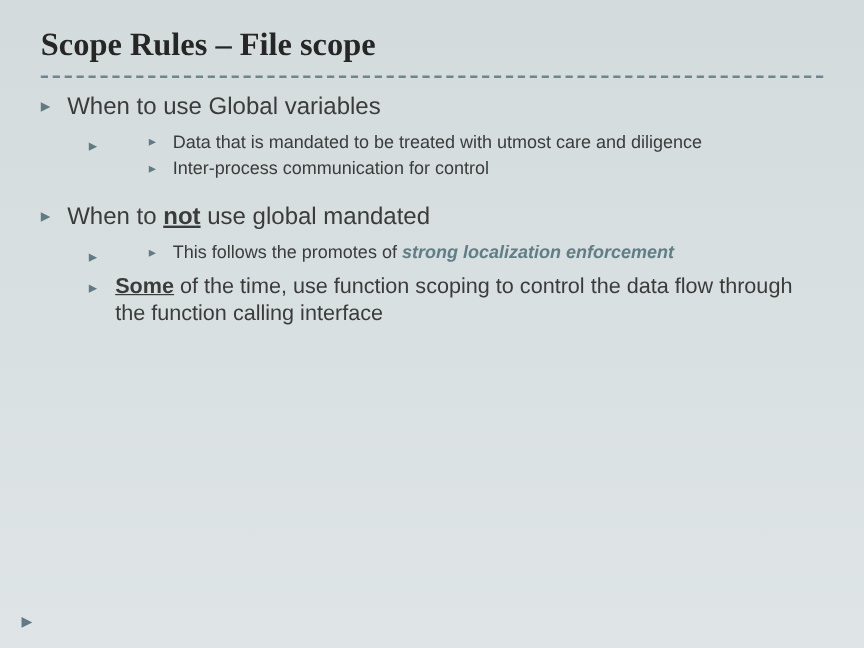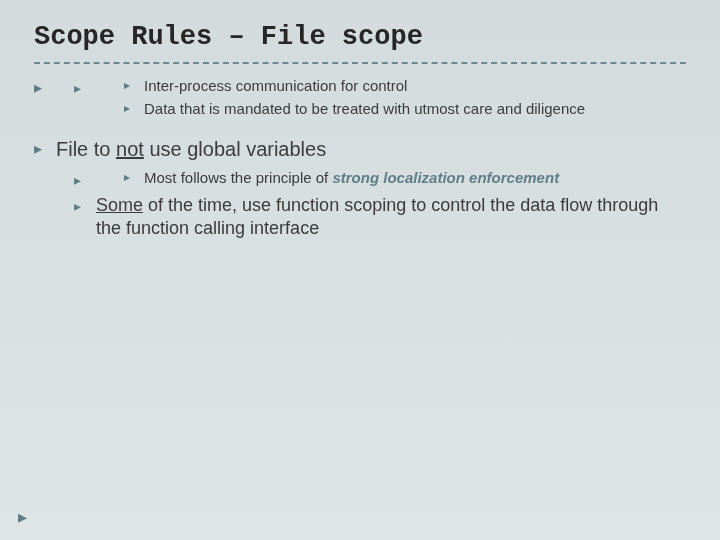--- a/index.html
+++ b/index.html
@@ -13,21 +13,21 @@
     background: linear-gradient(180deg, #d3dbdc 0%, #dfe5e6 100%);
     font-family: Arial, Helvetica, sans-serif;
     color: #3b3b3b;
     position: relative;
   }
   .slide {
     padding: 22px 34px 10px 34px;
     box-sizing: border-box;
   }
   .title {
-    font-family: Liberation Mono, monospace;
+    font-family: Liberation Serif, serif;
     font-size: 27px;
     font-weight: bold;
     color: #262626;
     margin: 0 0 10px 0;
   }
   .rule-line {
     border: none;
     border-top: 2px dashed #6b8891;
     margin: 0 0 12px 0;
   }
@@ -71,21 +71,21 @@
   ul.l3 > li.b {
     font-size: 15px;
     line-height: 1.32;
     padding-left: 20px;
     margin-left: 28px;
     margin-bottom: 3px;
   }
   ul.l3 > li.b::before { font-size: 12px; top: 2px; }
 
   .spacer { height: 8px; }
-  .und { text-decoration: underline; }
+  .und { text-decoration: underline; font-weight: bold; }
   .em { font-style: italic; font-weight: bold; color: #5f7e87; text-align: center; }
 
   .corner-mark {
     position: absolute;
     left: 18px;
     bottom: 12px;
     color: #5e7c84;
     font-size: 18px;
   }
 </style>
@@ -93,43 +93,44 @@
 <body>
 
 <div class="slide">
 
   <h1 class="title">Scope Rules – File scope</h1>
   <hr class="rule-line">
 
   <ul class="l1">
 
     <li class="b">
+      <span>When to use Global variables</span>
       <ul class="l2">
         <li class="b">
           <ul class="l3">
             <li class="b">
-              <span>Inter-process communication for control</span>
+              <span>Data that is mandated to be treated with utmost care and diligence</span>
             </li>
             <li class="b">
-              <span>Data that is mandated to be treated with utmost care and diligence</span>
+              <span>Inter-process communication for control</span>
             </li>
           </ul>
         </li>
       </ul>
     </li>
 
     <div class="spacer"></div>
 
     <li class="b">
-      <span>File to </span><span class="und">not</span><span> use global variables</span>
+      <span>When to </span><span class="und">not</span><span> use global mandated</span>
       <ul class="l2">
         <li class="b">
           <ul class="l3">
             <li class="b">
-              <span>Most follows the principle of </span><span class="em">strong localization enforcement</span>
+              <span>This follows the promotes of </span><span class="em">strong localization enforcement</span>
             </li>
           </ul>
         </li>
         <li class="b">
           <span class="und">Some</span><span> of the time, use function scoping to control the data flow through the function calling interface</span>
         </li>
       </ul>
     </li>
 
   </ul>

